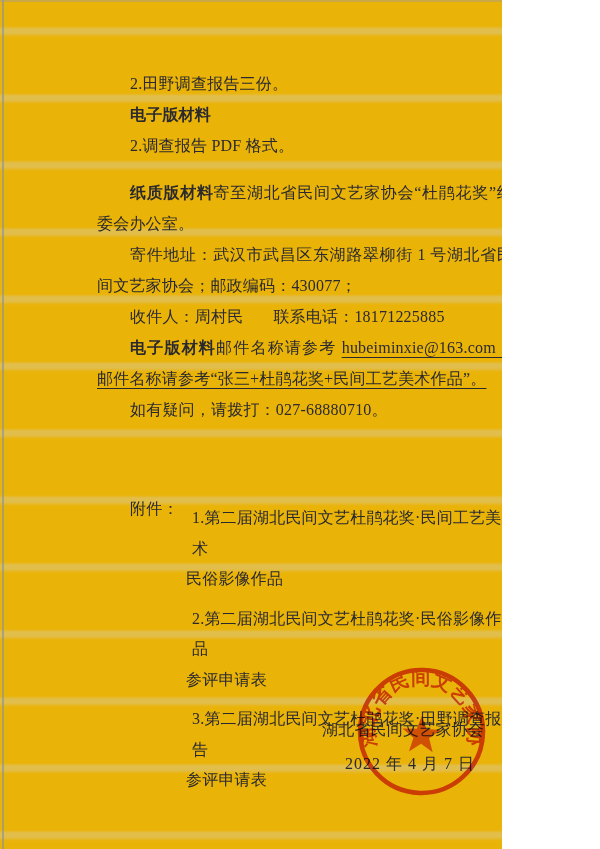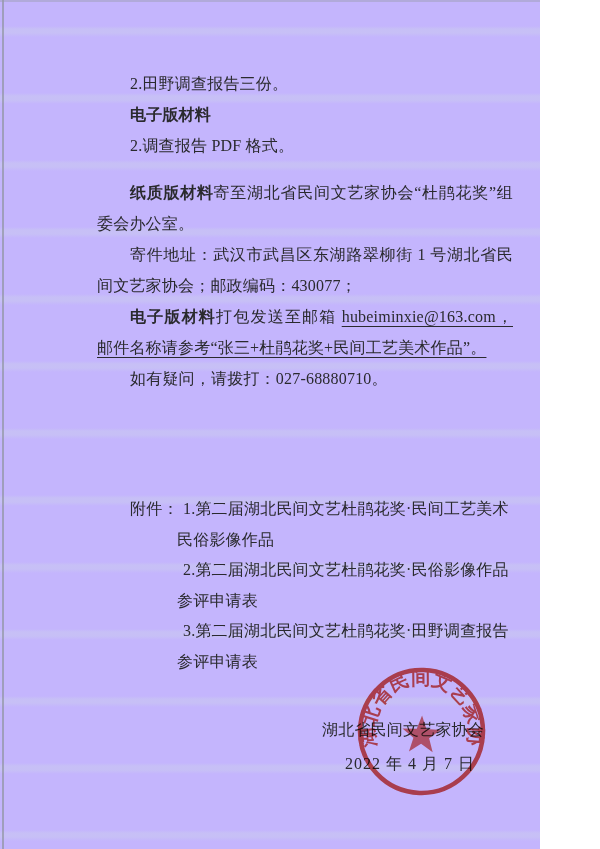--- a/index.html
+++ b/index.html
@@ -4,25 +4,24 @@
 <style>
   html, body {
     margin: 0;
     padding: 0;
     background: #ffffff;
   }
   .page {
     position: relative;
     width: 502px;
     height: 849px;
-    background: #c4b5fd;
+    background: #eab308;
     overflow: hidden;
     font-family: "Liberation Serif", "DejaVu Serif", serif;
     color: #2a2a2e;
-    padding-left: 38px;
   }
   
   .scan-streaks {
     position: absolute;
     left: 0; top: 0;
     width: 600px; height: 849px;
     background: repeating-linear-gradient(
       180deg,
       rgba(206,216,230,0)   0px,
       rgba(206,216,230,0)   26px,
@@ -68,21 +67,21 @@
     width: 390px;
     font-size: 16px;
     line-height: 30.5px;
     letter-spacing: 0.2px;
   }
   .attach-label {
     position: absolute;
     left: 0; top: 0;
   }
   .attach-items { margin-left: 47px; }
-  .attach-items p { margin: 0; }
+  .attach-items p { margin: 9px; }
   .attach-items .l1 { display: block; padding-left: 6px; }
   .attach-items .l2 { display: block; }
 
   
   .signer {
     position: absolute;
     left: 322px;
     top: 714px;
     margin: 0;
     font-size: 16px;
@@ -131,21 +130,22 @@
   <div class="edge edge-right"></div>
   <div class="edge edge-top"></div>
 
   <div class="body-text">
     <p class="indent">2.田野调查报告三份。</p>
     <p class="indent bold">电子版材料</p>
     <p class="indent gap-after">2.调查报告 PDF 格式。</p>
 
     <p class="indent justify"><b>纸质版材料</b><span>寄至湖北省民间文艺家协会“杜鹃花奖”组委会办公室。</span></p>
     <p class="indent justify">寄件地址：武汉市武昌区东湖路翠柳街 1 号湖北省民间文艺家协会；邮政编码：430077；</p>
-    <p class="indent justify"><b>电子版材料</b><span>打包发送至邮箱 </span><span class="underline">hubeiminxie@163.com，邮件名称请参考“张三+杜鹃花奖+民间工艺美术作品”。</span></p>
+    <p class="indent"><span>收件人：周村民</span><span class="wide-gap"></span><span>联系电话：18171225885</span></p>
+    <p class="indent justify"><b>电子版材料</b><span>邮件名称请参考 </span><span class="underline">hubeiminxie@163.com，邮件名称请参考“张三+杜鹃花奖+民间工艺美术作品”。</span></p>
     <p class="indent">如有疑问，请拨打：027-68880710。</p>
   </div>
 
   <div class="attach">
     <span class="attach-label">附件：</span>
     <div class="attach-items">
       <p>
           <span class="l1">1.第二届湖北民间文艺杜鹃花奖·民间工艺美术</span>
           <span class="l2">民俗影像作品</span>
         </p>

